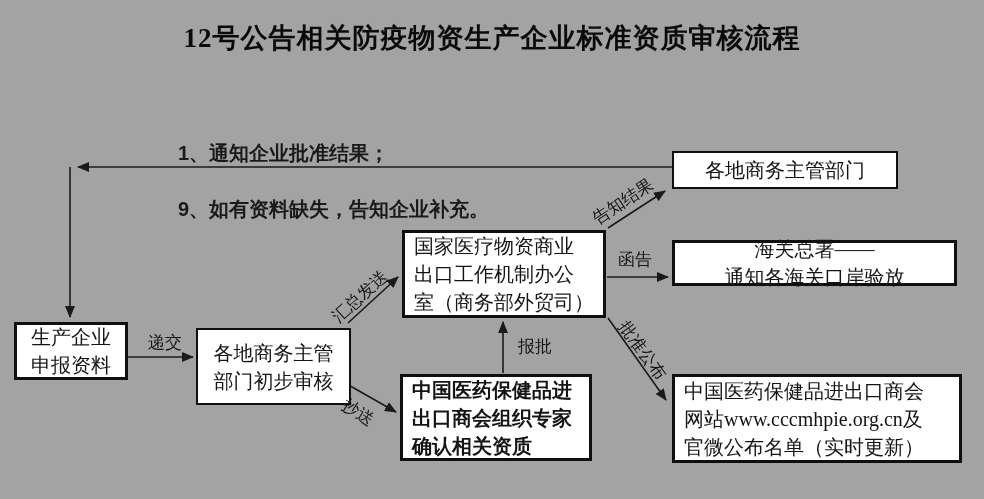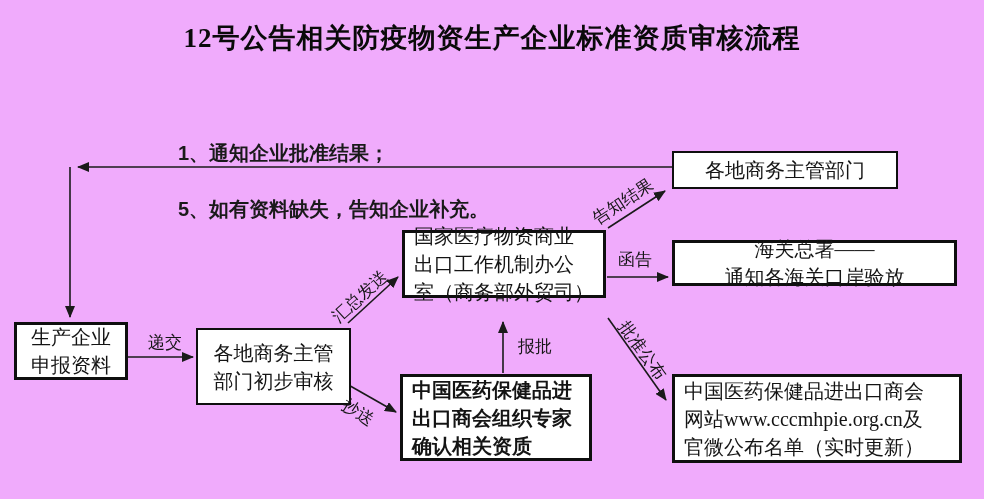--- a/index.html
+++ b/index.html
@@ -5,21 +5,21 @@
   html, body {
     margin: 0;
     padding: 0;
     background: #ffffff;
     font-family: "Liberation Sans", sans-serif;
   }
   .canvas {
     position: relative;
     width: 984px;
     height: 499px;
-    background: #f0abfc;
+    background: #a3a3a3;
     overflow: hidden;
     color: #111111;
   }
   .title {
     position: absolute;
     left: 0; top: 20px;
     width: 984px;
     text-align: center;
     font-family: "Liberation Serif", serif;
     font-weight: bold;
@@ -56,21 +56,21 @@
     color: #141414;
   }
   .box .box-label { white-space: pre-line; width: 100%; }
   .box.center { justify-content: center; }
   .box.center .box-label { text-align: center; }
   .box.left { justify-content: flex-start; padding-left: 9px; padding-right: 4px; }
   .thin { border-width: 2px; }
 
   #box-producer        { left: 14px;  top: 322px; width: 114px; height: 58px; }
   #box-local-review    { left: 196px; top: 328px; width: 155px; height: 77px; }
-  #box-national-office { left: 402px; top: 230px; width: 204px; height: 68px; }
+  #box-national-office { left: 402px; top: 230px; width: 204px; height: 88px; }
   #box-chamber-experts { left: 400px; top: 374px; width: 192px; height: 87px; font-weight: bold; }
   #box-local-depts     { left: 672px; top: 151px; width: 226px; height: 38px; }
   #box-customs         { left: 672px; top: 240px; width: 285px; height: 46px; font-family: Liberation Serif, serif; }
   #box-chamber-site    { left: 672px; top: 374px; width: 290px; height: 89px; }
 
   .edge-label {
     position: absolute;
     font-family: "Liberation Serif", serif;
     font-size: 17px;
     color: #161616;
@@ -87,21 +87,21 @@
 </style>
 </head>
 <body>
 
 <div class="canvas">
 
   <h1 class="title">12号公告相关防疫物资生产企业标准资质审核流程</h1>
 
   <div class="note">
     <div>1、通知企业批准结果；</div>
-    <div>5、如有资料缺失，告知企业补充。</div>
+    <div>9、如有资料缺失，告知企业补充。</div>
   </div>
 
   <svg class="arrows" viewBox="0 0 984 499" xmlns="http://www.w3.org/2000/svg">
     <defs>
       <marker id="ah" markerUnits="userSpaceOnUse" markerWidth="12" markerHeight="10" refX="11" refY="5" orient="auto">
         <path d="M0,0 L12,5 L0,10 Z" fill="#1a1a1a"></path>
       </marker>
     </defs>
     <line x1="128" y1="357" x2="193" y2="357" marker-end="url(#ah)"></line>
     <line x1="348" y1="323" x2="398" y2="277" marker-end="url(#ah)"></line>

